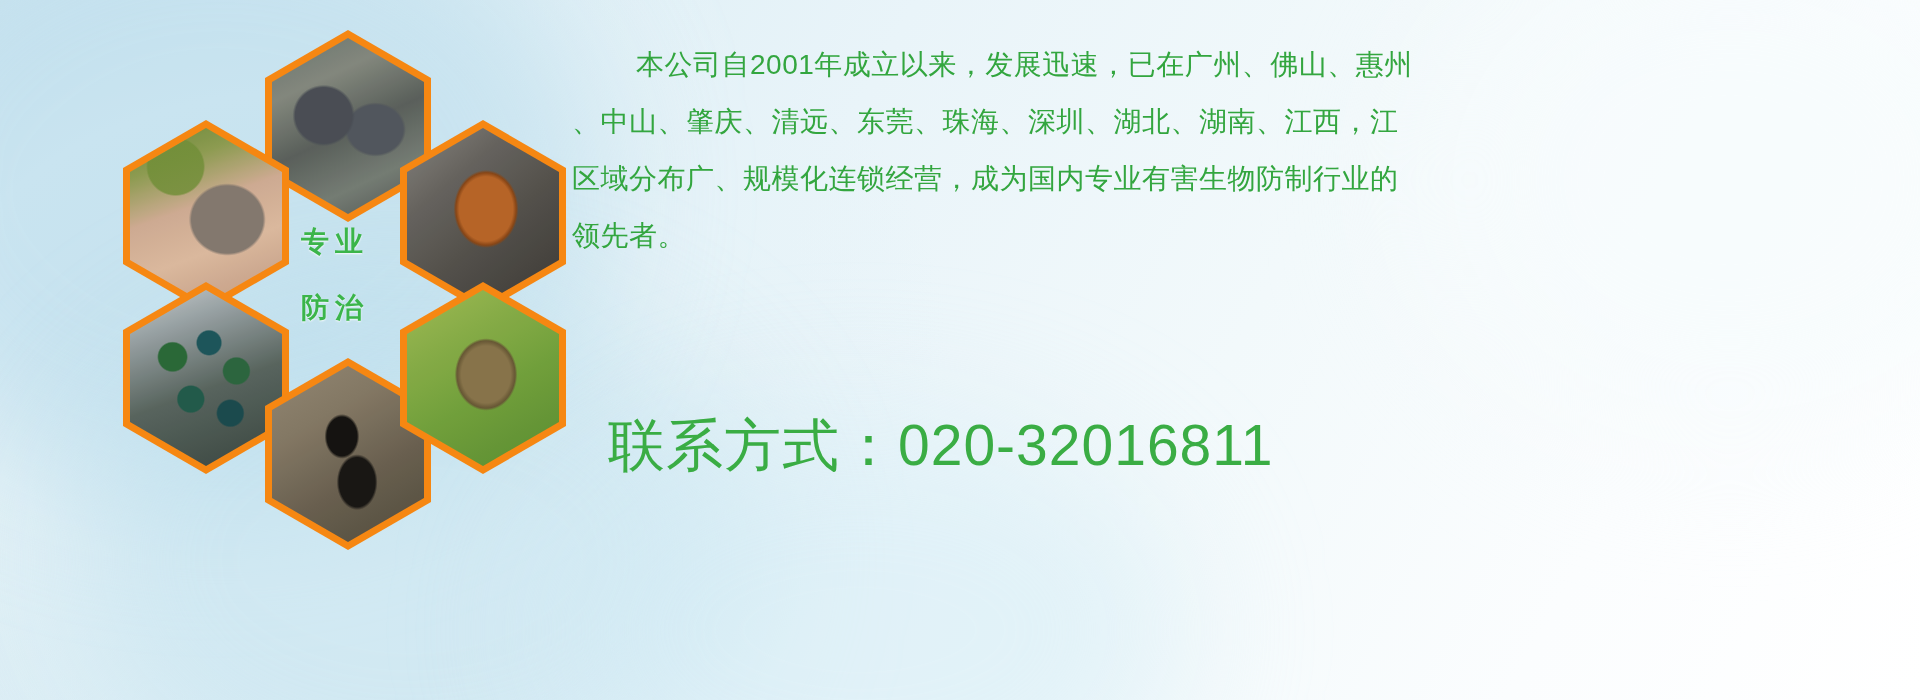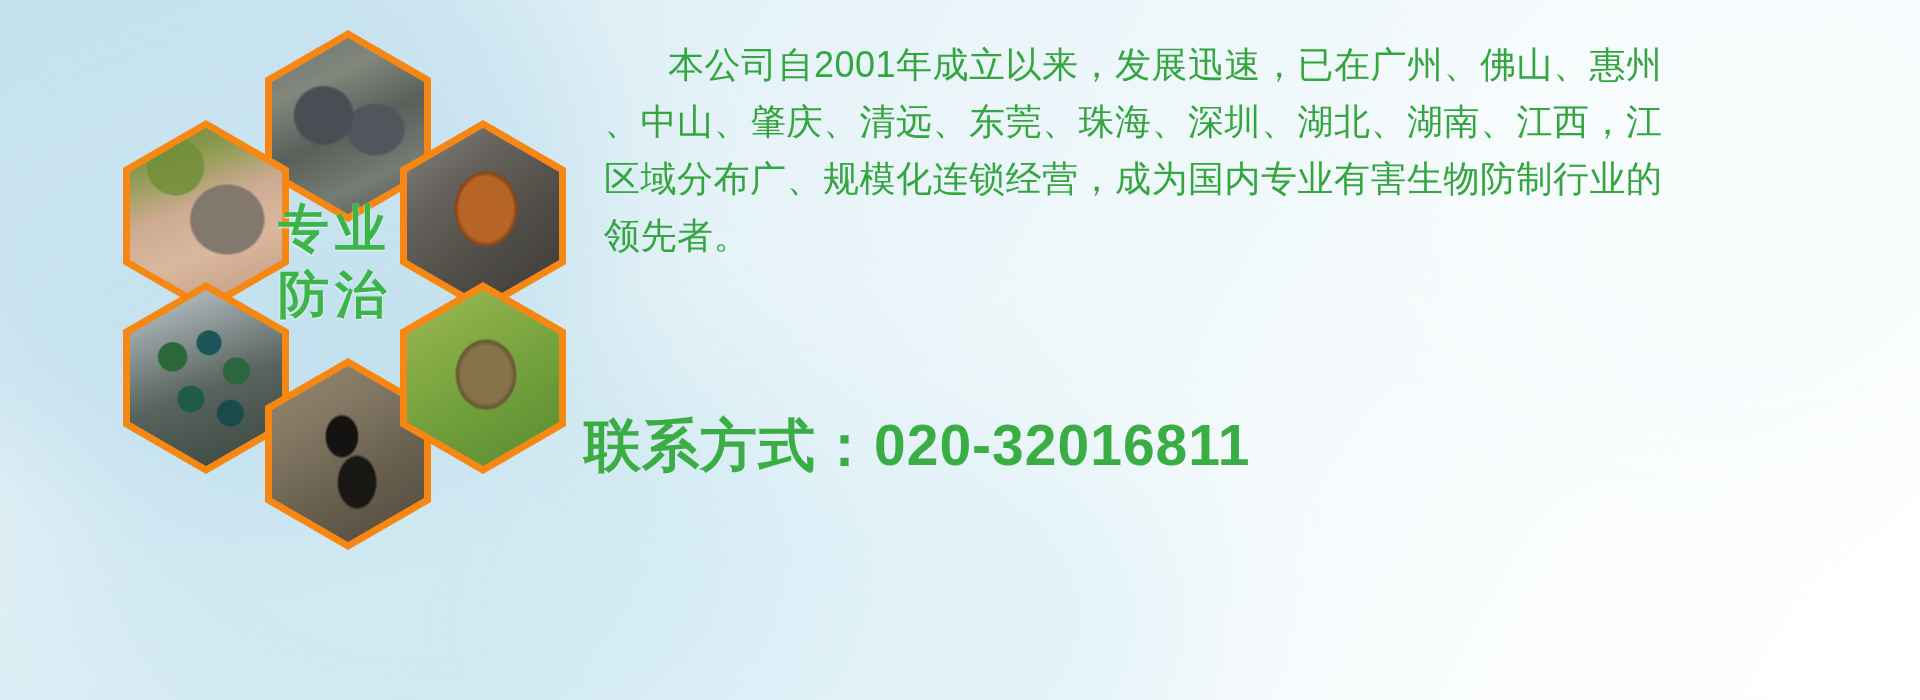--- a/index.html
+++ b/index.html
@@ -114,56 +114,56 @@
     width: 100%; height: 100%;
     background:
       radial-gradient(ellipse at 52% 48%, #8f7a4e 0 22%, #6d5c38 26%, rgba(0,0,0,0) 28%),
       linear-gradient(150deg, #a7c45a 0%, #8fb64b 28%, #77a83f 58%, #5f9433 100%);
   }
 
   
   .slogan {
     position: absolute;
     left: 255px;
-    top: 196px;
+    top: 209px;
     width: 160px;
     text-align: center;
     color: #3bb54a;
     font-weight: 700;
-    font-size: 51px;
+    font-size: 28px;
     line-height: 66px;
     letter-spacing: 6px;
     text-shadow: 0 1px 2px rgba(255,255,255,.85);
     z-index: 5;
   }
 
   
   .copy {
     position: absolute;
-    left: 604px;
+    left: 572px;
     top: 36px;
     width: 1270px;
     color: #33a63f;
-    font-size: 36px;
+    font-size: 28px;
     line-height: 57px;
     letter-spacing: .5px;
   }
   .copy p { margin: 0; }
   .copy .indent { text-indent: 64px; }
 
   .contact {
     position: absolute;
-    left: 584px;
+    left: 608px;
     top: 405px;
     width: 1270px;
     color: #3aad44;
     font-size: 57px;
     line-height: 80px;
     letter-spacing: 1px;
-    font-weight: 700;
+    font-weight: 400;
   }
   .contact .line { white-space: nowrap; }
   .contact .line-2 { padding-left: 280px; }
 </style>
 </head>
 <body>
 
 <div class="banner">
 
   <div class="bg-blob blob-a"></div>

